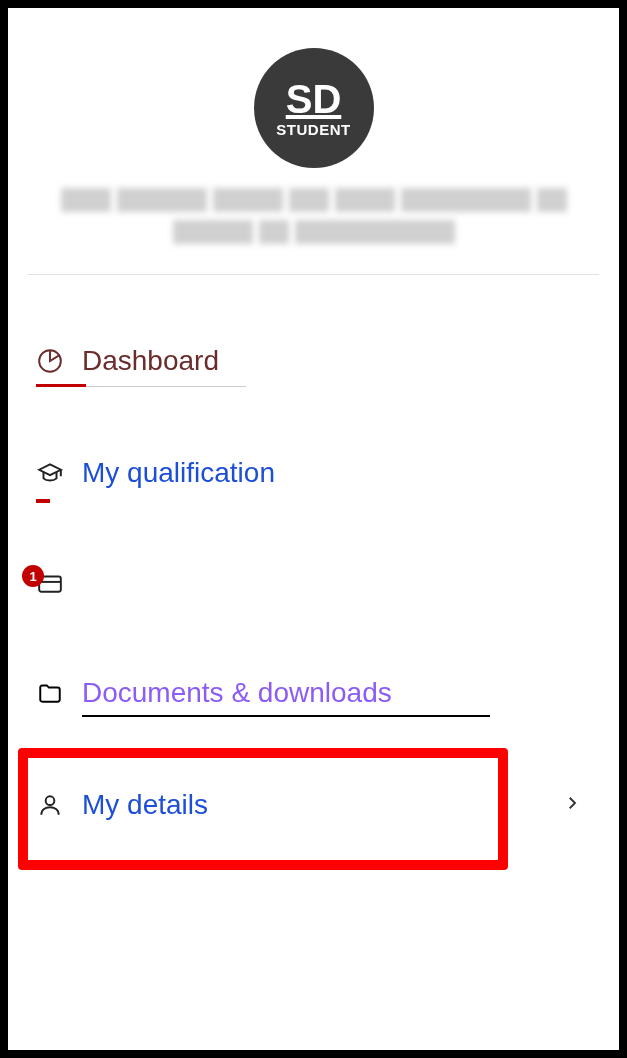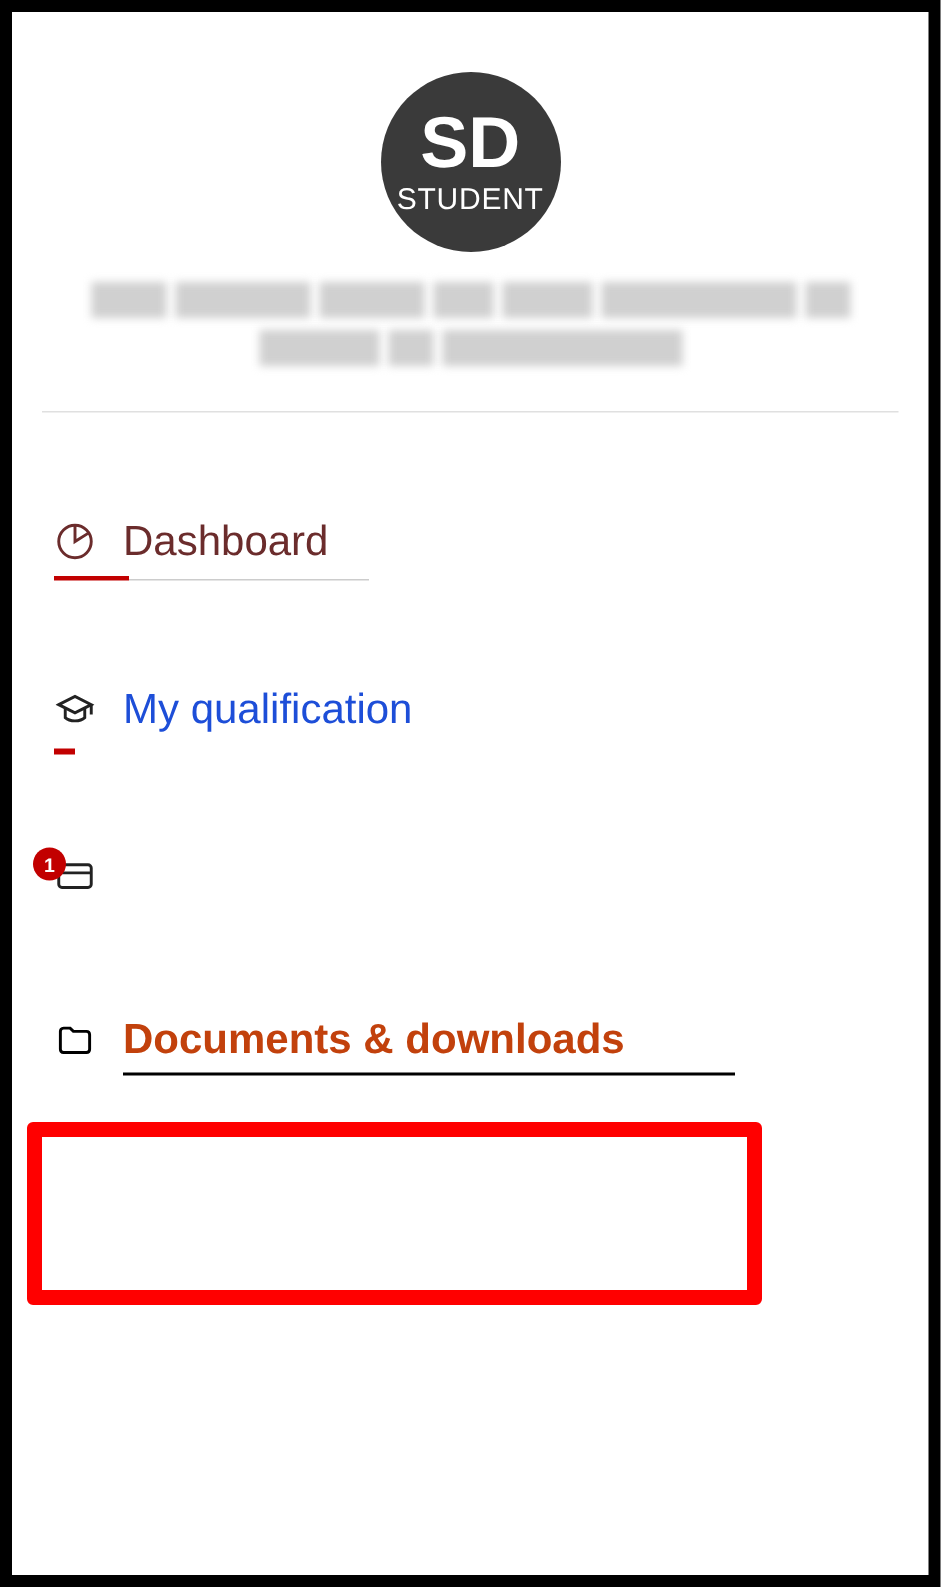--- a/index.html
+++ b/index.html
@@ -22,27 +22,28 @@
       height: 120px;
       border-radius: 50%;
       background: #3a3a3a;
       display: flex;
       flex-direction: column;
       align-items: center;
       justify-content: center;
       color: #fff;
     }
     .avatar-initials {
-      font-size: 48px;
+      font-size: 40px;
       font-weight: 700;
       line-height: 1;
+      text-decoration: underline;
     }
     .avatar-role {
-      font-size: 20px;
-      font-weight: 400;
+      font-size: 15px;
+      font-weight: 700;
       letter-spacing: 0.5px;
       margin-top: 2px;
     }
     .pixelated-area {
       margin: 20px 0 30px 0;
       padding: 0 10px;
     }
     .pixel-row {
       display: flex;
       gap: 6px;
@@ -136,22 +137,22 @@
       position: absolute;
       border: 10px solid #ff0000;
       border-radius: 4px;
       left: 10px;
       width: 490px;
       height: 122px;
       top: 740px;
       pointer-events: none;
     }
     .nav-item.highlighted .nav-label {
-      font-weight: 700;
-      color: #c2410c;
+      font-weight: 400;
+      color: #8b5cf6;
     }
     .underline-thin {
       position: absolute;
       bottom: -8px;
       left: 46px;
       right: 0;
       height: 2px;
       background: #000;
       width: 408px;
     }
@@ -228,16 +229,30 @@
   <div class="nav-item highlighted">
     <span class="nav-icon">
       <svg width="26" height="26" viewBox="0 0 24 24" fill="none" stroke="#000" stroke-width="1.8">
         <path d="M3 7 C3 6 3.5 5 5 5 L9 5 L11 7 L19 7 C20.5 7 21 8 21 9 L21 18 C21 19 20.5 20 19 20 L5 20 C3.5 20 3 19 3 18 Z"></path>
       </svg>
     </span>
     <span class="nav-label">Documents &amp; downloads</span>
     <div class="underline-thin"></div>
   </div>
 
+  <div class="nav-item">
+    <span class="nav-icon">
+      <svg width="26" height="26" viewBox="0 0 24 24" fill="none" stroke="#222" stroke-width="1.8">
+        <circle cx="12" cy="8" r="4"></circle>
+        <path d="M4 21 C4 16 8 14 12 14 C16 14 20 16 20 21"></path>
+      </svg>
+    </span>
+    <span class="nav-label">My details</span>
+    <span class="chevron">
+      <svg width="18" height="18" viewBox="0 0 24 24" fill="none" stroke="#333" stroke-width="2.5">
+        <polyline points="9 5 16 12 9 19"></polyline>
+      </svg>
+    </span>
+  </div>
 
 </div>
 
 <div class="highlight-box"></div>
 
 </body></html>

